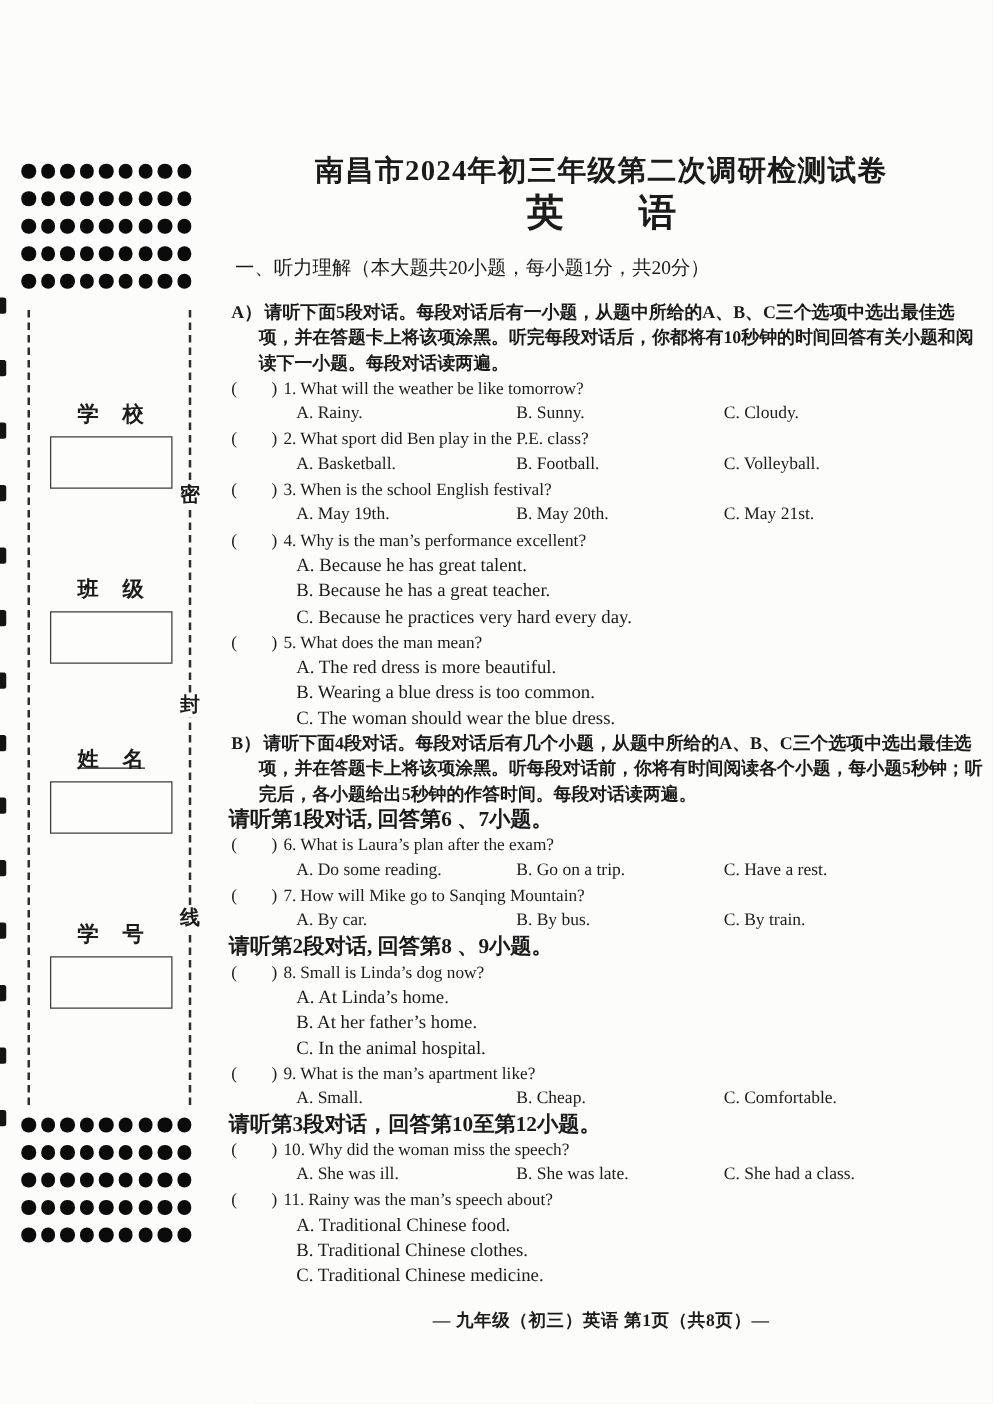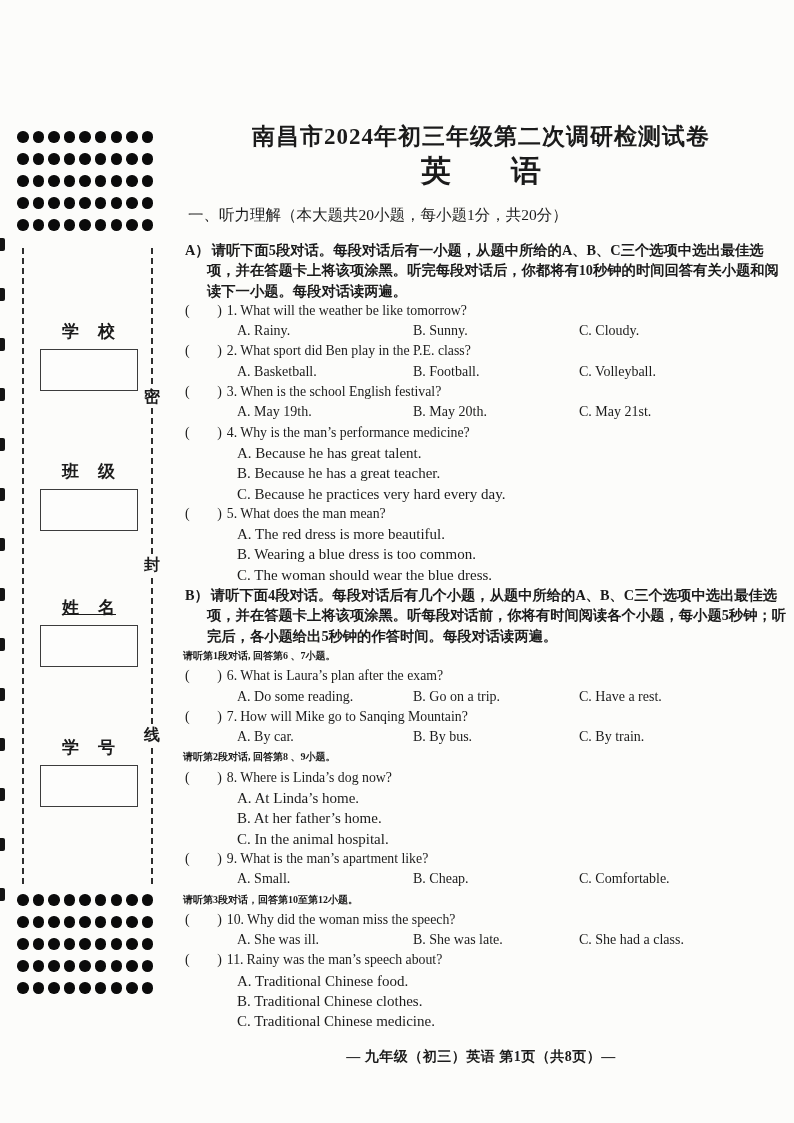--- a/index.html
+++ b/index.html
@@ -38,21 +38,21 @@
   .field.f3{top:738px;}
   .scan-mark{position:absolute;left:0;width:5px;height:13px;background:#141414;border-radius:0 2px 2px 0;}
 
   
   .main{position:absolute;left:175px;top:122px;width:612px;}
   .title1{margin:0;text-align:center;font-size:23px;font-weight:700;line-height:30px;letter-spacing:1px;}
   .title2{margin:0;text-align:center;font-size:30px;font-weight:700;line-height:38px;}
   .h3{margin:13px;font-size:15.5px;font-weight:400;line-height:24px;}
   .para{font-size:14.3px;font-weight:600;line-height:20.3px;padding-left:32px;text-indent:-22px;}
   .para .plabel{margin-right:2px;}
-  .intro{font-size:10px;font-weight:600;line-height:20.3px;padding-left:8px;}
+  .intro{font-size:17px;font-weight:600;line-height:20.3px;padding-left:8px;}
   .qline{font-size:13.8px;line-height:20.3px;padding-left:10px;}
   .bracket{white-space:pre;}
   .qno{margin-left:5px;}
   .qtext{margin-left:3px;}
   .opts{display:flex;padding-left:62px;font-size:14px;line-height:20.3px;}
   .opts .oA{width:176px;}
   .opts .oB{width:166px;}
   .opts .oC{flex:1;}
   .opt{padding-left:62px;font-size:15px;line-height:20.3px;}
   .footer{
@@ -232,21 +232,21 @@
     <div>
       <div class="qline"><span class="bracket">(  )</span><span class="qno">3.</span><span class="qtext">When is the school English festival?</span></div>
       <div class="opts">
         <span class="oA">A. May 19th.</span>
         <span class="oB">B. May 20th.</span>
         <span class="oC">C. May 21st.</span>
       </div>
     </div>
 
     <div>
-      <div class="qline"><span class="bracket">(  )</span><span class="qno">4.</span><span class="qtext">Why is the man’s performance medicine?</span></div>
+      <div class="qline"><span class="bracket">(  )</span><span class="qno">4.</span><span class="qtext">Why is the man’s performance excellent?</span></div>
       <div class="opt">A. Because he has great talent.</div>
       <div class="opt">B. Because he has a great teacher.</div>
       <div class="opt">C. Because he practices very hard every day.</div>
     </div>
 
     <div>
       <div class="qline"><span class="bracket">(  )</span><span class="qno">5.</span><span class="qtext">What does the man mean?</span></div>
       <div class="opt">A. The red dress is more beautiful.</div>
       <div class="opt">B. Wearing a blue dress is too common.</div>
       <div class="opt">C. The woman should wear the blue dress.</div>
@@ -272,21 +272,21 @@
       <div class="opts">
         <span class="oA">A. By car.</span>
         <span class="oB">B. By bus.</span>
         <span class="oC">C. By train.</span>
       </div>
     </div>
 
     <div class="intro">请听第2段对话, 回答第8 、9小题。</div>
 
     <div>
-      <div class="qline"><span class="bracket">(  )</span><span class="qno">8.</span><span class="qtext">Where is Linda’s dog now?</span></div>
+      <div class="qline"><span class="bracket">(  )</span><span class="qno">8.</span><span class="qtext">Small is Linda’s dog now?</span></div>
       <div class="opt">A. At Linda’s home.</div>
       <div class="opt">B. At her father’s home.</div>
       <div class="opt">C. In the animal hospital.</div>
     </div>
 
     <div>
       <div class="qline"><span class="bracket">(  )</span><span class="qno">9.</span><span class="qtext">What is the man’s apartment like?</span></div>
       <div class="opts">
         <span class="oA">A. Small.</span>
         <span class="oB">B. Cheap.</span>

